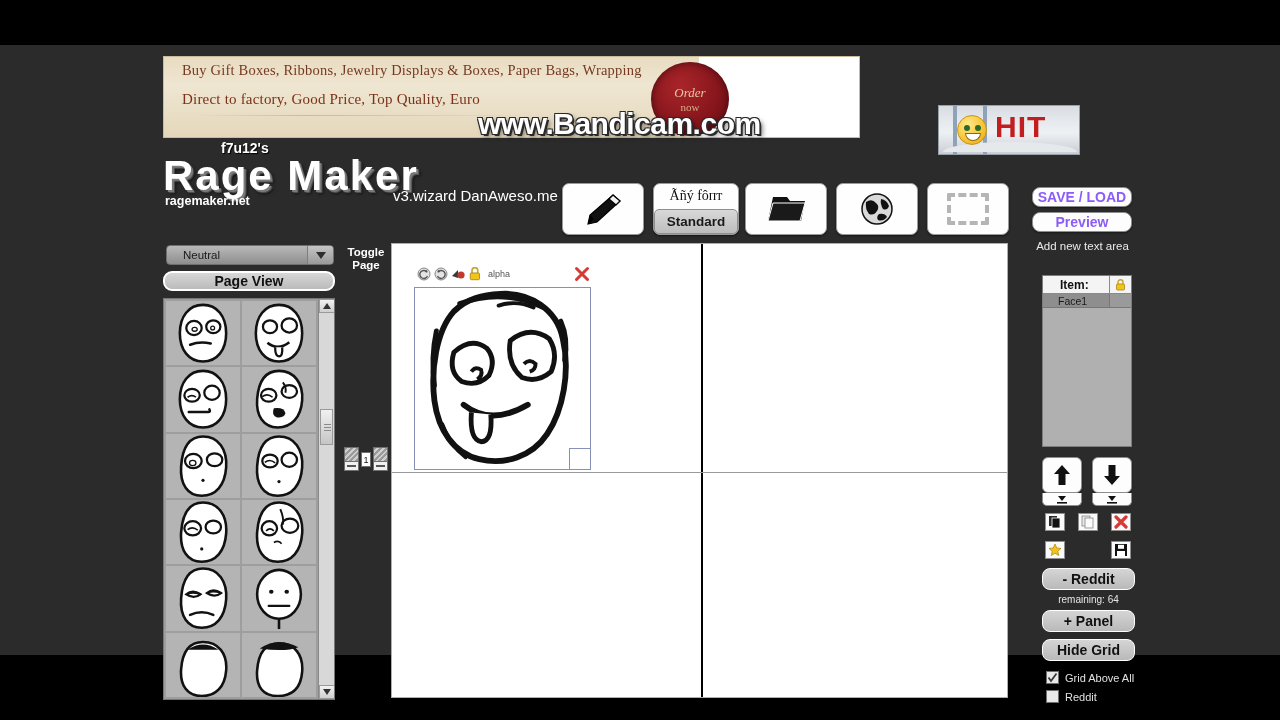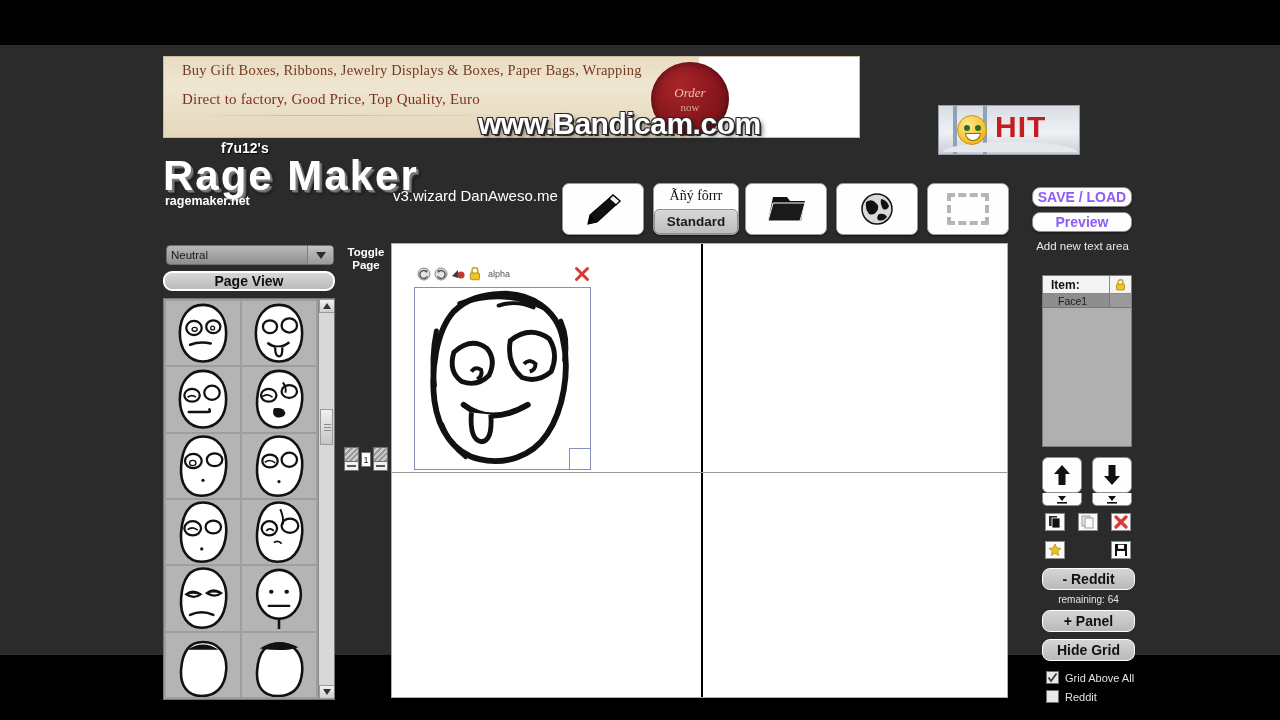--- a/index.html
+++ b/index.html
@@ -154,21 +154,21 @@
 
   
   #item-panel {
     position:absolute; left:1042px; top:230px; width:90px; height:172px;
     border:1px solid #7d7d7d; background:#b0b0b0;
   }
   #item-header {
     display:flex; height:18px; background:#f4f4f4; border-bottom:1px solid #8a8a8a;
   }
   #item-header .h-label {
-    flex:1; display:flex; align-items:center; padding-left:8px;
+    flex:1; display:flex; align-items:center; padding-left:17px;
     font-size:12px; font-weight:bold; color:#111;
   }
   #item-header .h-lock {
     width:22px; border-left:1px solid #8a8a8a; display:flex;
     align-items:center; justify-content:center;
   }
   .lock-ico { width:11px; height:12px; }
   #item-row {
     display:flex; height:14px; background:#8e8e8e; border-bottom:1px solid #777;
   }
@@ -231,21 +231,21 @@
     display:flex; align-items:center; justify-content:center;
   }
   .chk-label { color:#e2e2e2; font-size:11px; white-space:nowrap; }
 
   
   #mood-select {
     position:absolute; left:166px; top:200px; width:168px; height:20px;
     background:linear-gradient(180deg,#b9b9b9,#8e8e8e);
     border:1px solid #6f6f6f; border-radius:4px; display:flex; align-items:center;
   }
-  #mood-select .sel-val { flex:1; padding-left:4px; font-size:11.5px; color:#1a1a1a; }
+  #mood-select .sel-val { flex:1; padding-left:16px; font-size:11.5px; color:#1a1a1a; }
   #mood-select .sel-arrow {
     width:26px; height:100%; border-left:1px solid #7e7e7e;
     display:flex; align-items:center; justify-content:center;
     background:linear-gradient(180deg,#c4c4c4,#9a9a9a); border-radius:0 3px 3px 0;
   }
   #btn-page-view {
     position:absolute; left:163px; top:226px; width:172px; height:20px;
     background:linear-gradient(180deg,#d7d7d7,#bbbbbb);
     border:2px solid #ffffff; border-radius:9px;
     display:flex; align-items:center; justify-content:center;

